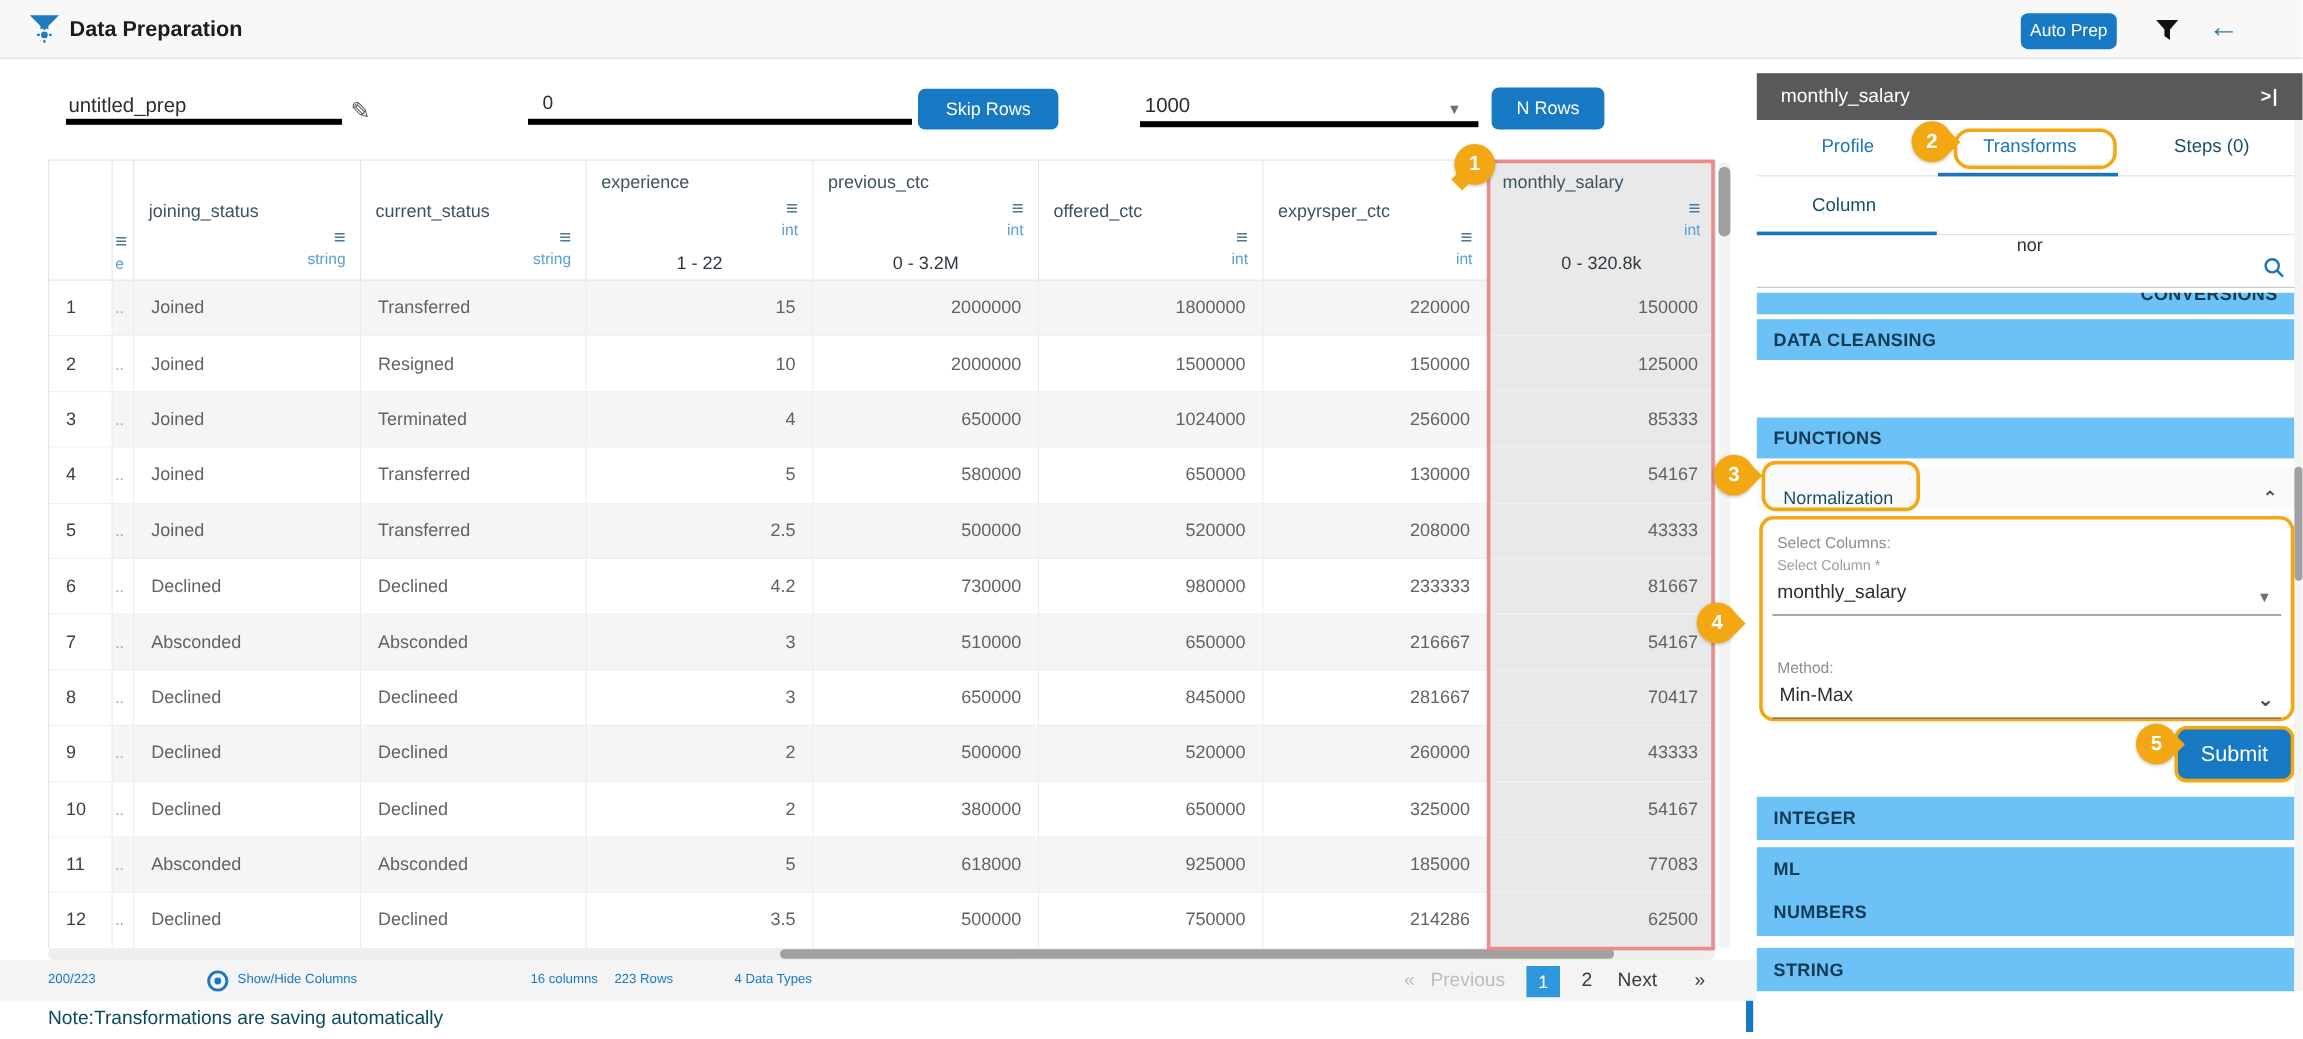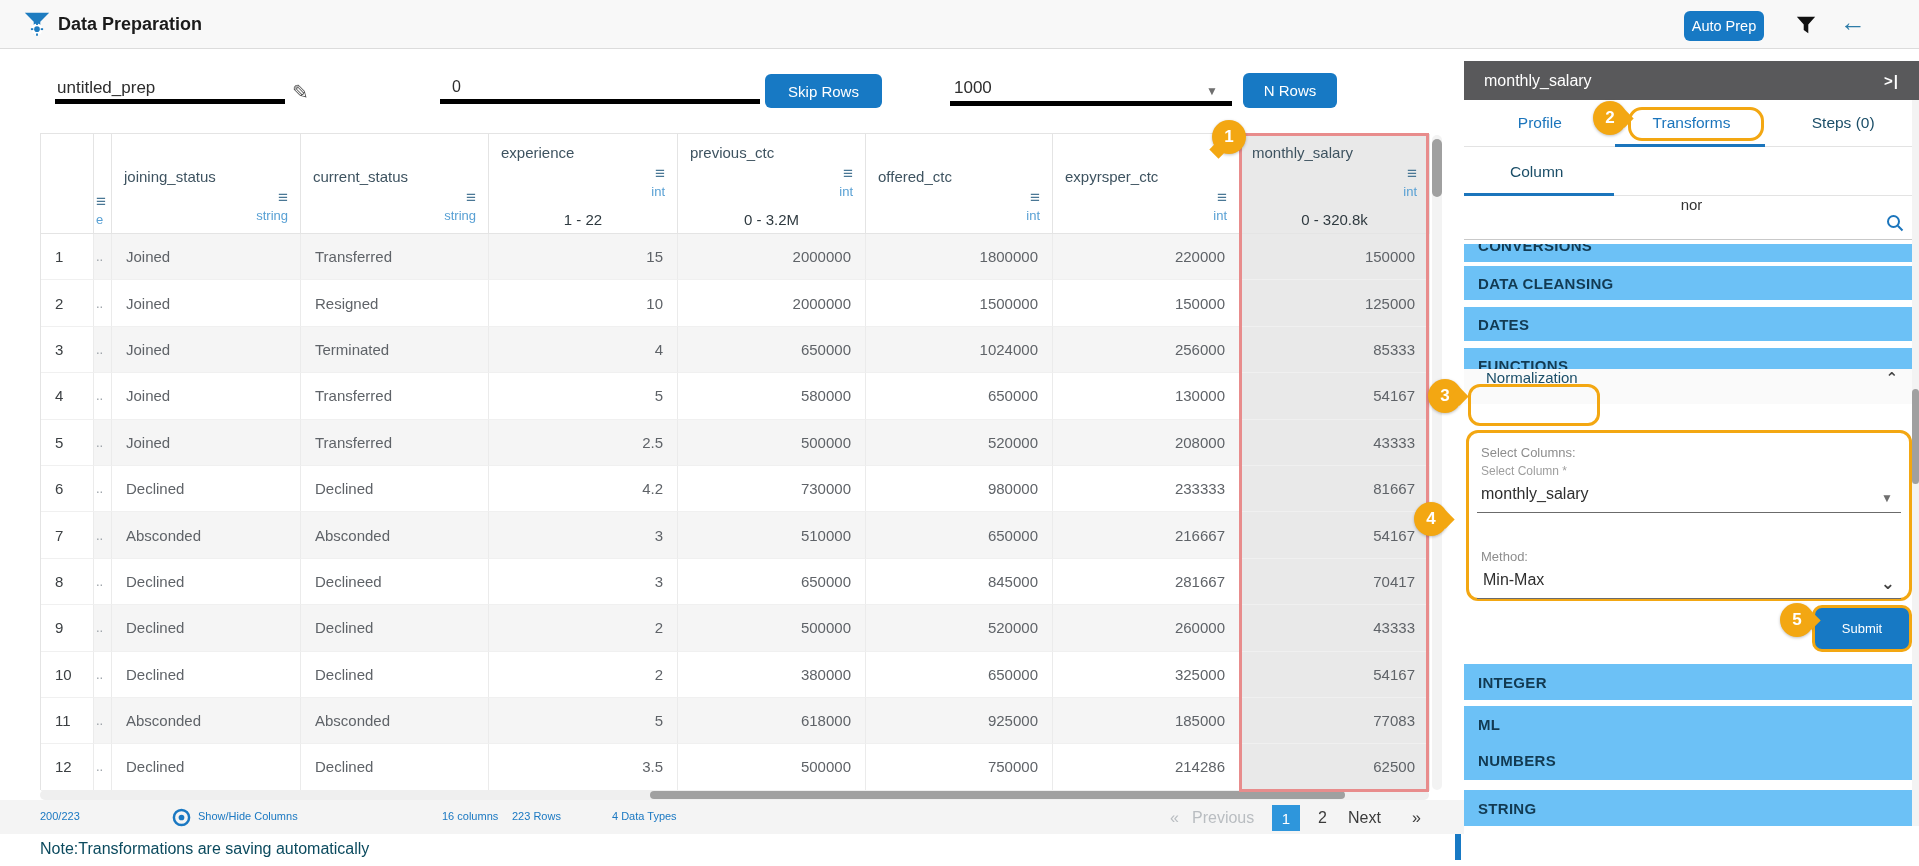--- a/index.html
+++ b/index.html
@@ -332,48 +332,47 @@
   <div class="abs searchrow">
     <span style="font-size:15px;color:#333;">nor</span>
     <span style="margin-left:auto;">
       <svg width="20" height="20" viewBox="0 0 20 20">
           <circle cx="8.5" cy="8.5" r="5.5" fill="none" stroke="#1b75bc" stroke-width="2"></circle>
           <line x1="12.8" y1="12.8" x2="17.5" y2="17.5" stroke="#1b75bc" stroke-width="2"></line>
         </svg>
     </span>
   </div>
 
-  <div class="abs cat" style="top:244px;height:18px;">
+  <div class="abs cat" style="top:244px;height:18px;justify-content:flex-end;">
     <span style="margin-top:-16px;">CONVERSIONS</span>
   </div>
   <div class="abs cat" style="top:266px;height:34px;">DATA CLEANSING</div>
-  <div class="abs cat" style="top:307px;height:34px;">DATES</div>
   <div class="abs cat" style="top:348px;height:34px;">FUNCTIONS</div>
 
-  <div class="abs" style="left:1464px;top:369px;width:448px;height:35px;background:#fafafa;display:flex;align-items:flex-start;padding:0 14px;box-sizing:border-box;">
+  <div class="abs" style="left:1464px;top:389px;width:448px;height:35px;background:#fafafa;display:flex;align-items:flex-end;padding:0 14px;box-sizing:border-box;">
     <span style="font-size:15px;color:#1b4e68;margin-left:8px;">Normalization</span>
     <span class="chev" style="margin-left:auto;">⌃</span>
   </div>
   <div class="abs orange-outline" style="left:1468px;top:384px;width:132px;height:42px;border-radius:12px;"></div>
 
   <div class="abs panel">
     <span class="abs plabel" style="left:12px;top:12px;">Select Columns:</span>
     <span class="abs plabel" style="left:12px;top:31px;font-size:12px;color:#9e9e9e;">Select Column *</span>
     <div class="abs punder" style="left:8px;top:50px;width:424px;height:30px;">
       <span class="abs pvalue" style="left:4px;top:2px;">monthly_salary</span>
       <span class="abs selarrow" style="right:8px;top:8px;">▼</span>
     </div>
     <span class="abs plabel" style="left:12px;top:116px;">Method:</span>
     <div class="abs punder" style="left:8px;top:136px;width:424px;height:30px;">
       <span class="abs pvalue" style="left:6px;top:2px;">Min-Max</span>
       <span class="abs chev" style="right:6px;top:4px;font-size:17px;">⌄</span>
     </div>
   </div>
 
-  <button class="abs btn" style="left:1812px;top:605px;width:100px;height:47px;border:3px solid #f3a712;border-radius:10px;font-size:13px;">Submit</button>
+  <button class="abs btn" style="left:1812px;top:605px;width:100px;height:47px;border:3px solid #f3a712;border-radius:10px;font-size:18px;">Submit</button>
 
   <div class="abs cat" style="top:664px;height:36px;">INTEGER</div>
   <div class="abs cat" style="top:706px;height:36px;">ML</div>
   <div class="abs cat" style="top:740px;height:40px;">NUMBERS</div>
   <div class="abs cat" style="top:790px;height:36px;">STRING</div>
 
   <div class="abs sbtrack" style="left:1912px;top:100px;width:7px;height:726px;border-radius:0;">
     <div class="abs sbthumb" style="left:0;top:289px;width:7px;height:95px;"></div>
   </div>
 

